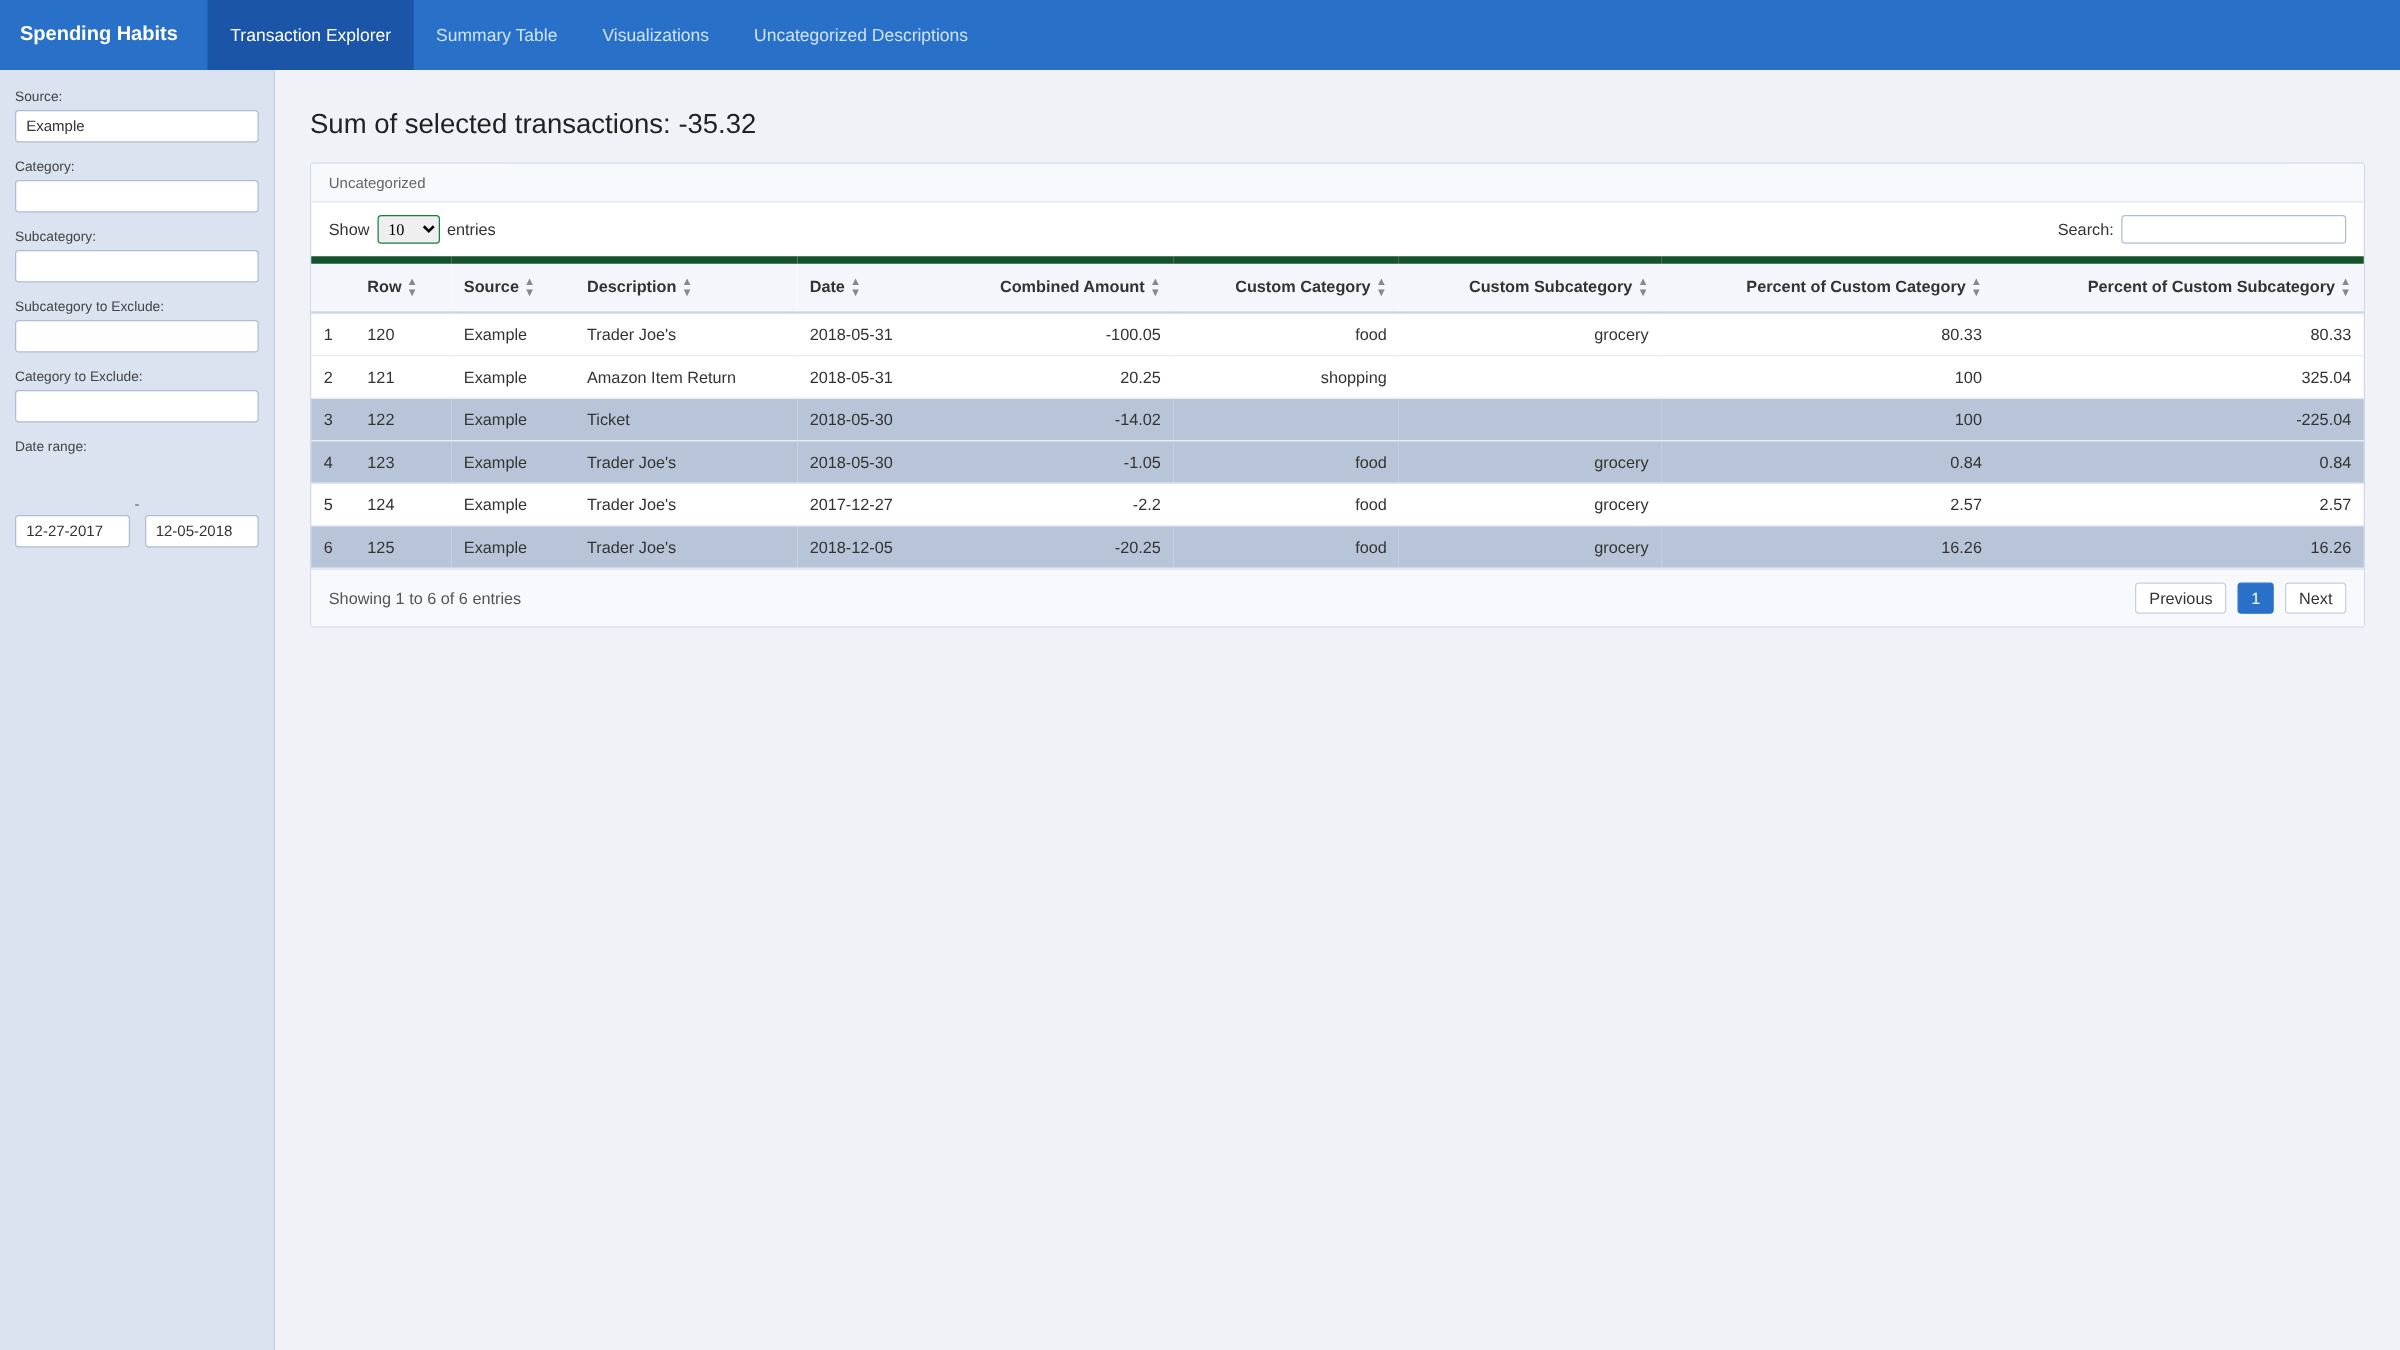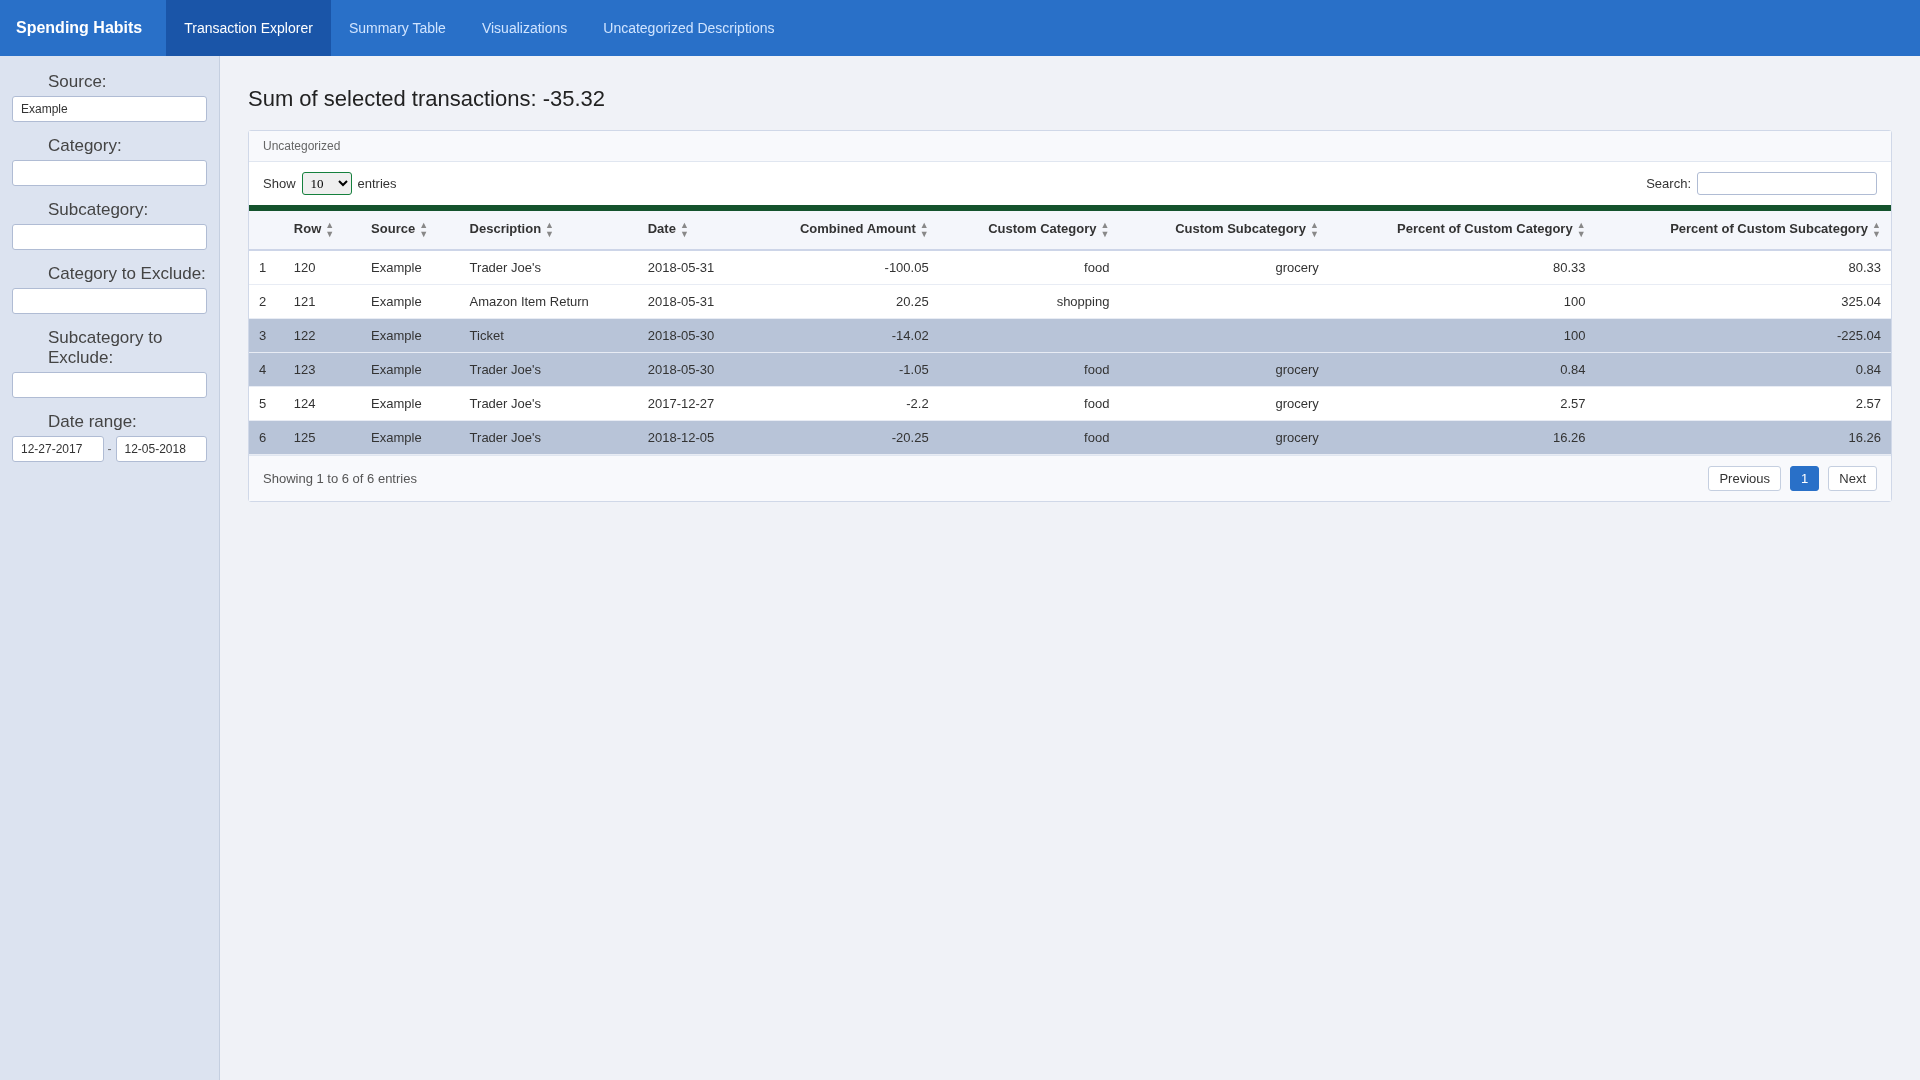--- a/index.html
+++ b/index.html
@@ -40,36 +40,35 @@
     .sidebar {
       width: 220px;
       min-width: 220px;
       background: #dce3f0;
       padding: 16px 12px;
       border-right: 1px solid #c5cfe0;
     }
     .sidebar-field { margin-bottom: 14px; }
     .sidebar-field label {
       display: block;
-      font-size: 17px;
+      font-size: 11px;
       color: #444;
       margin-bottom: 4px;
-      margin-left: 36px;
     }
     .sidebar-field input, .sidebar-field select {
       width: 100%;
       padding: 5px 8px;
       border: 1px solid #b0bcd4;
       border-radius: 3px;
       background: #fff;
       font-size: 12px;
       color: #333;
     }
     .date-range-row { display: flex; align-items: center; gap: 4px; }
-    .date-range-row input { flex: 1; }
+    .date-range-row input { flex: 1; margin-top: 44px; }
     .date-range-sep { color: #666; font-size: 12px; }
 
     
     .main { flex: 1; padding: 30px 28px; background: #f0f2f7; }
 
     .sum-title {
       font-size: 22px;
       font-weight: 500;
       color: #222;
       margin-bottom: 18px;
@@ -202,25 +201,25 @@
     </div>
     <div class="sidebar-field">
       <label>Category:</label>
       <input type="text" style="">
     </div>
     <div class="sidebar-field">
       <label>Subcategory:</label>
       <input type="text" style="">
     </div>
     <div class="sidebar-field">
+      <label>Subcategory to Exclude:</label>
+      <input type="text" style="">
+    </div>
+    <div class="sidebar-field">
       <label>Category to Exclude:</label>
-      <input type="text" style="">
-    </div>
-    <div class="sidebar-field">
-      <label>Subcategory to Exclude:</label>
       <input type="text" style="">
     </div>
     <div class="sidebar-field">
       <label>Date range:</label>
       <div class="date-range-row">
         <input type="text" value="12-27-2017" style="">
         <span class="date-range-sep">-</span>
         <input type="text" value="12-05-2018" style="">
       </div>
     </div>

